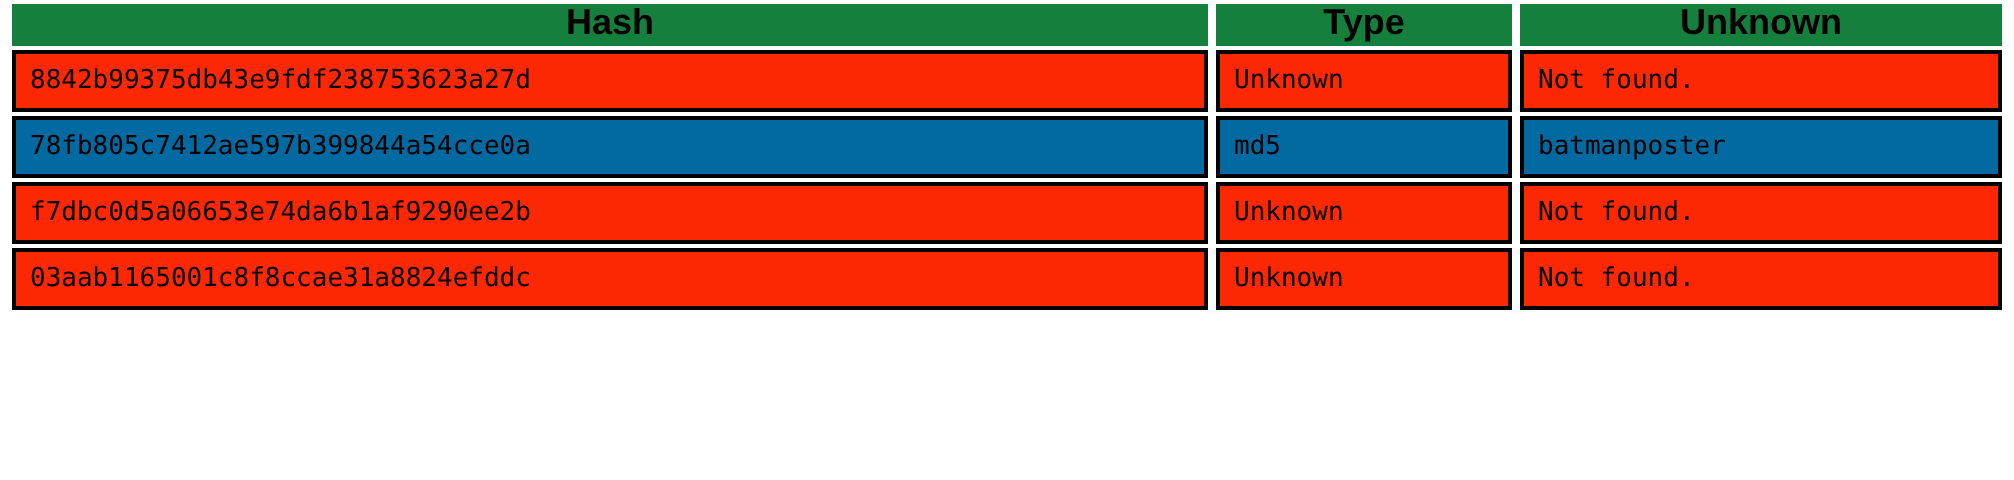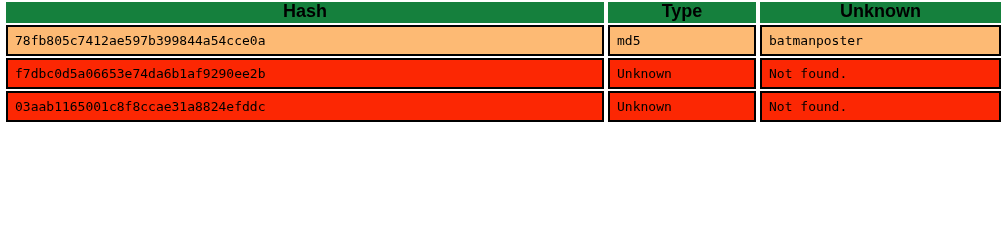--- a/index.html
+++ b/index.html
@@ -41,21 +41,21 @@
     color: #000000;
     padding: 5px 0 5px 7px;
     height: 17px;
     line-height: 17px;
     white-space: nowrap;
     overflow: hidden;
     text-overflow: clip;
   }
 
   td.status-notfound { background: #fc2703; }
-  td.status-found    { background: #fdba74; }
+  td.status-found    { background: #0369a1; }
 
   col.col-hash   { width: 598px; }
   col.col-type   { width: 148px; }
   col.col-result { width: 241px; }
 </style>
 </head>
 <body>
 
 <table class="hash-table">
   <colgroup>
@@ -65,20 +65,25 @@
   </colgroup>
   <thead>
     <tr>
       <th>Hash</th>
       <th>Type</th>
       <th>Unknown</th>
     </tr>
   </thead>
   <tbody id="table-body">
       <tr>
+        <td class="status-notfound">8842b99375db43e9fdf238753623a27d</td>
+        <td class="status-notfound">Unknown</td>
+        <td class="status-notfound">Not found.</td>
+      </tr>
+      <tr>
         <td class="status-found">78fb805c7412ae597b399844a54cce0a</td>
         <td class="status-found">md5</td>
         <td class="status-found">batmanposter</td>
       </tr>
       <tr>
         <td class="status-notfound">f7dbc0d5a06653e74da6b1af9290ee2b</td>
         <td class="status-notfound">Unknown</td>
         <td class="status-notfound">Not found.</td>
       </tr>
       <tr>

